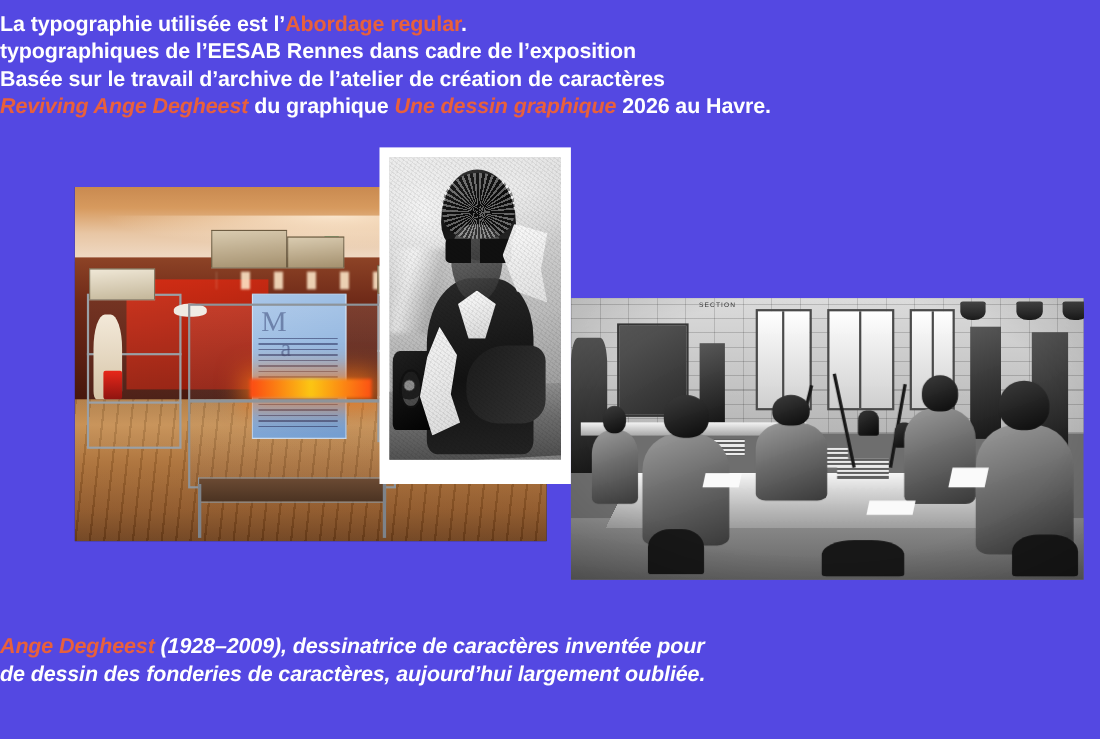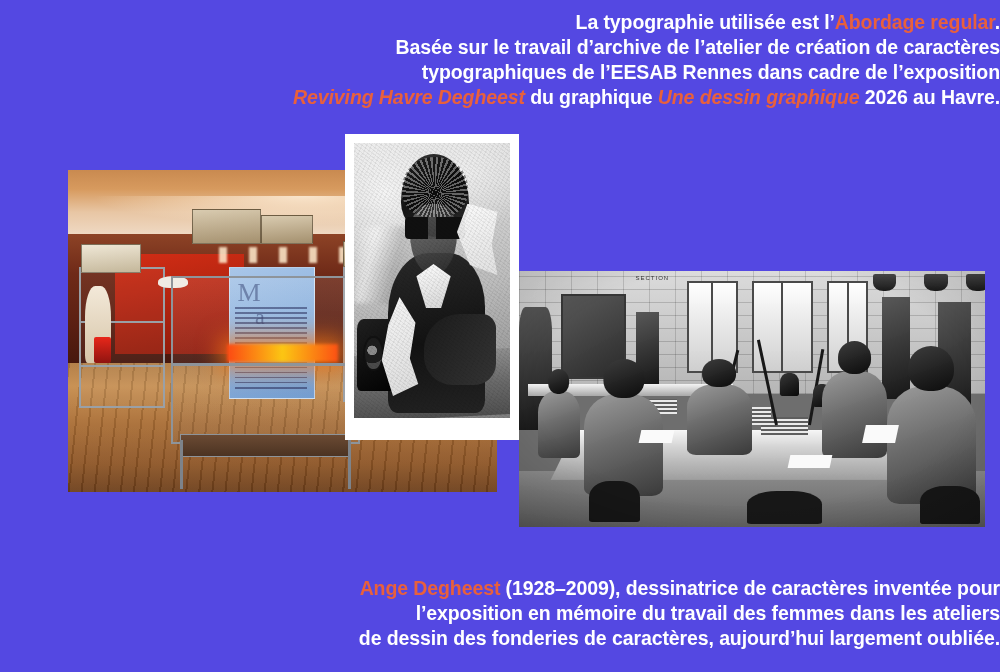--- a/index.html
+++ b/index.html
@@ -19,33 +19,34 @@
     height: 672px;
     background: #5448e2;
     overflow: hidden;
   }
 
   
   .caption {
     position: absolute;
     left: 0;
     width: 1000px;
-    text-align: right;
+    text-align: left;
     color: #ffffff;
     font-weight: bold;
     line-height: 1.28;
     letter-spacing: -0.1px;
   }
   .caption-top {
     top: 10px;
     font-size: 19.5px;
   }
   .caption-bottom {
     top: 576px;
     font-size: 19.5px;
+    font-style: italic;
   }
   .caption .line { display: block; white-space: nowrap; }
   .accent   { color: #e8603c; }
   .accent-i { color: #e8603c; font-style: italic; }
 
   
   .photo {
     position: absolute;
     overflow: hidden;
     background: #2b2b2b;
@@ -392,23 +393,23 @@
     letter-spacing:1px; font-family:"Liberation Sans", sans-serif;
   }
 </style>
 </head>
 <body>
 
 <div class="slide">
 
   <div class="caption caption-top">
     <span class="line"><span>La typographie utilisée est l’</span><span class="accent">Abordage regular</span><span>.</span></span>
+    <span class="line">typographiques de l’EESAB Rennes dans cadre de l’exposition</span>
     <span class="line">Basée sur le travail d’archive de l’atelier de création de caractères</span>
-    <span class="line">typographiques de l’EESAB Rennes dans cadre de l’exposition</span>
-    <span class="line"><span class="accent-i">Reviving Havre Degheest</span><span> du graphique </span><span class="accent-i">Une dessin graphique</span><span> 2026 au Havre.</span></span>
+    <span class="line"><span class="accent-i">Reviving Ange Degheest</span><span> du graphique </span><span class="accent-i">Une dessin graphique</span><span> 2026 au Havre.</span></span>
   </div>
 
   <div class="photo" id="photo-exhibition">
     <div class="room">
       <div class="room-ceiling"></div>
       <div class="room-backwall"></div>
       <div class="room-redpanel"></div>
       <div class="spots"></div>
       <div class="exit-sign"></div>
       <div class="room-floor"></div>
@@ -507,17 +508,16 @@
       <div class="pt-machine"></div>
       <div class="pt-wheel"></div>
       <div class="pt-tear"></div>
       <div class="pt-tear2"></div>
       <div class="pt-grain"></div>
     </div>
   </div>
 
   <div class="caption caption-bottom">
     <span class="line"><span class="accent">Ange Degheest</span><span> (1928–2009), dessinatrice de caractères inventée pour</span></span>
-    <span class="line">l’exposition en mémoire du travail des femmes dans les ateliers</span>
     <span class="line">de dessin des fonderies de caractères, aujourd’hui largement oubliée.</span>
   </div>
 
 </div>
 
 </body></html>

